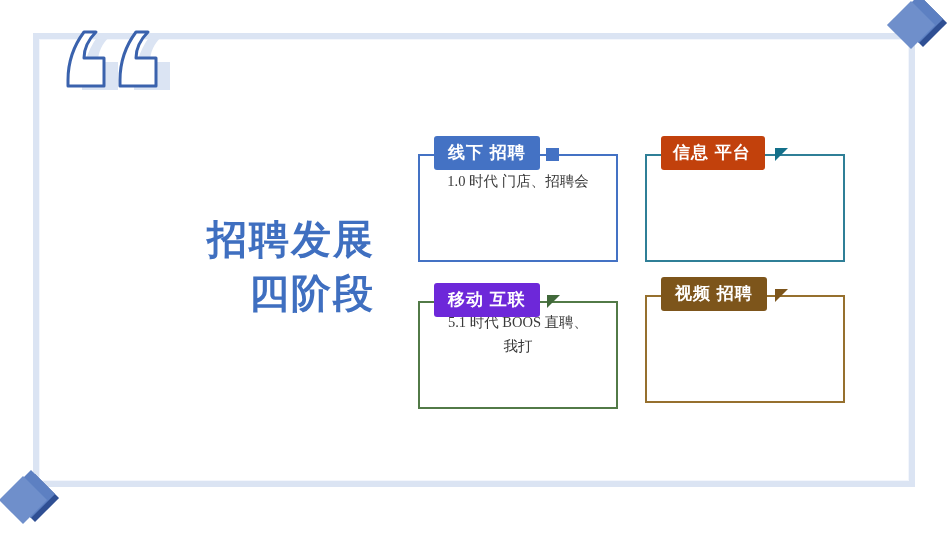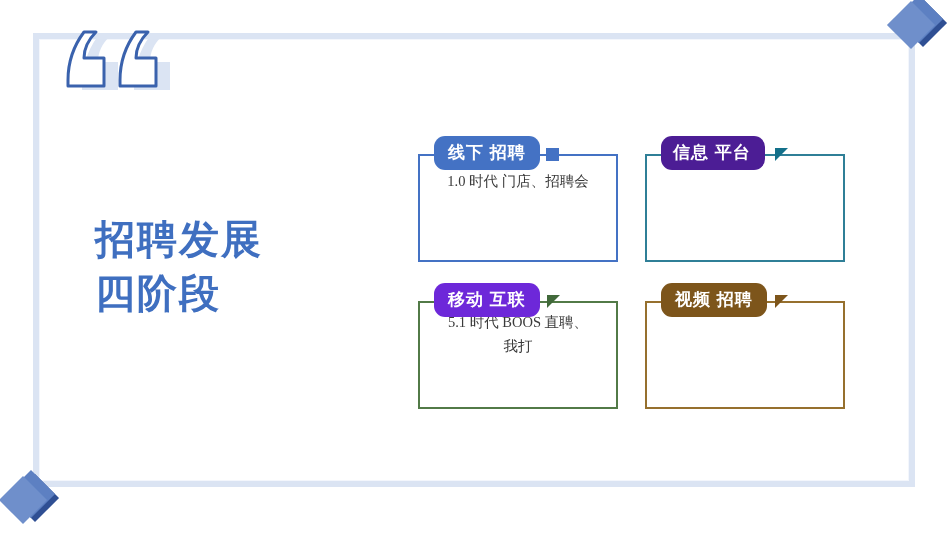--- a/index.html
+++ b/index.html
@@ -76,21 +76,21 @@
     width: 120px;
     height: 80px;
   }
 
   
   .main-title {
     position: absolute;
     left: 95px;
     top: 212px;
     width: 280px;
-    text-align: left;
+    text-align: right;
     color: #3f6fc0;
     font-size: 40px;
     font-weight: bold;
     line-height: 1.35;
     letter-spacing: 2px;
   }
   .main-title .ln { display: block; }
 
   
   .cards {
@@ -101,21 +101,21 @@
     height: 285px;
   }
   .card {
     position: absolute;
     width: 200px;
     height: 126px;
   }
   .card.c1 { left: 0px;   top: 0px;   }
   .card.c2 { left: 227px; top: 0px;   }
   .card.c3 { left: 0px;   top: 147px; }
-  .card.c4 { left: 227px; top: 147px; padding-left: 22px; }
+  .card.c4 { left: 227px; top: 141px; padding-left: 22px; }
 
   .card-box {
     position: absolute;
     left: 0;
     top: 18px;
     width: 200px;
     height: 108px;
     border: 2px solid #4472c4;
     box-sizing: border-box;
     background: #ffffff;
@@ -134,21 +134,21 @@
   }
   .card.c1 .card-body { top: 34px; }
   .card.c3 .card-body { top: 28px; }
 
   .card-banner {
     position: absolute;
     left: 16px;
     top: 0px;
     height: 34px;
     padding: 0 14px;
-    border-radius: 11px;
+    border-radius: 3px;
     background: #4472c4;
     color: #ffffff;
     font-size: 17px;
     font-weight: bold;
     line-height: 34px;
     letter-spacing: 1px;
     white-space: nowrap;
     z-index: 3;
   }
   .card-tail {
@@ -162,21 +162,21 @@
   }
   .card.c1 .card-tail { left: 128px; }
   .card.c2 .card-tail { left: 130px; }
   .card.c3 .card-tail { left: 129px; }
   .card.c4 .card-tail { left: 130px; }
 
   
   .card.c1 .card-banner, .card.c1 .card-tail { background: #4472c4; border-left-color: #4472c4; }
   .card.c1 .card-box { border-color: #4472c4; }
 
-  .card.c2 .card-banner { background: #4c1d95; padding-left: 12px; }
+  .card.c2 .card-banner { background: #c2410c; padding-left: 12px; }
   .card.c2 .card-tail   { border-left-color: #13708a; }
   .card.c2 .card-box    { border-color: #2f7f97; }
 
   .card.c3 .card-banner { background: #6d28d9; }
   .card.c3 .card-tail   { border-left-color: #41693a; }
   .card.c3 .card-box    { border-color: #527a47; }
 
   .card.c4 .card-banner { background: #7d551b; }
   .card.c4 .card-tail   { border-left-color: #7d551b; }
   .card.c4 .card-box    { border-color: #96702e; }

